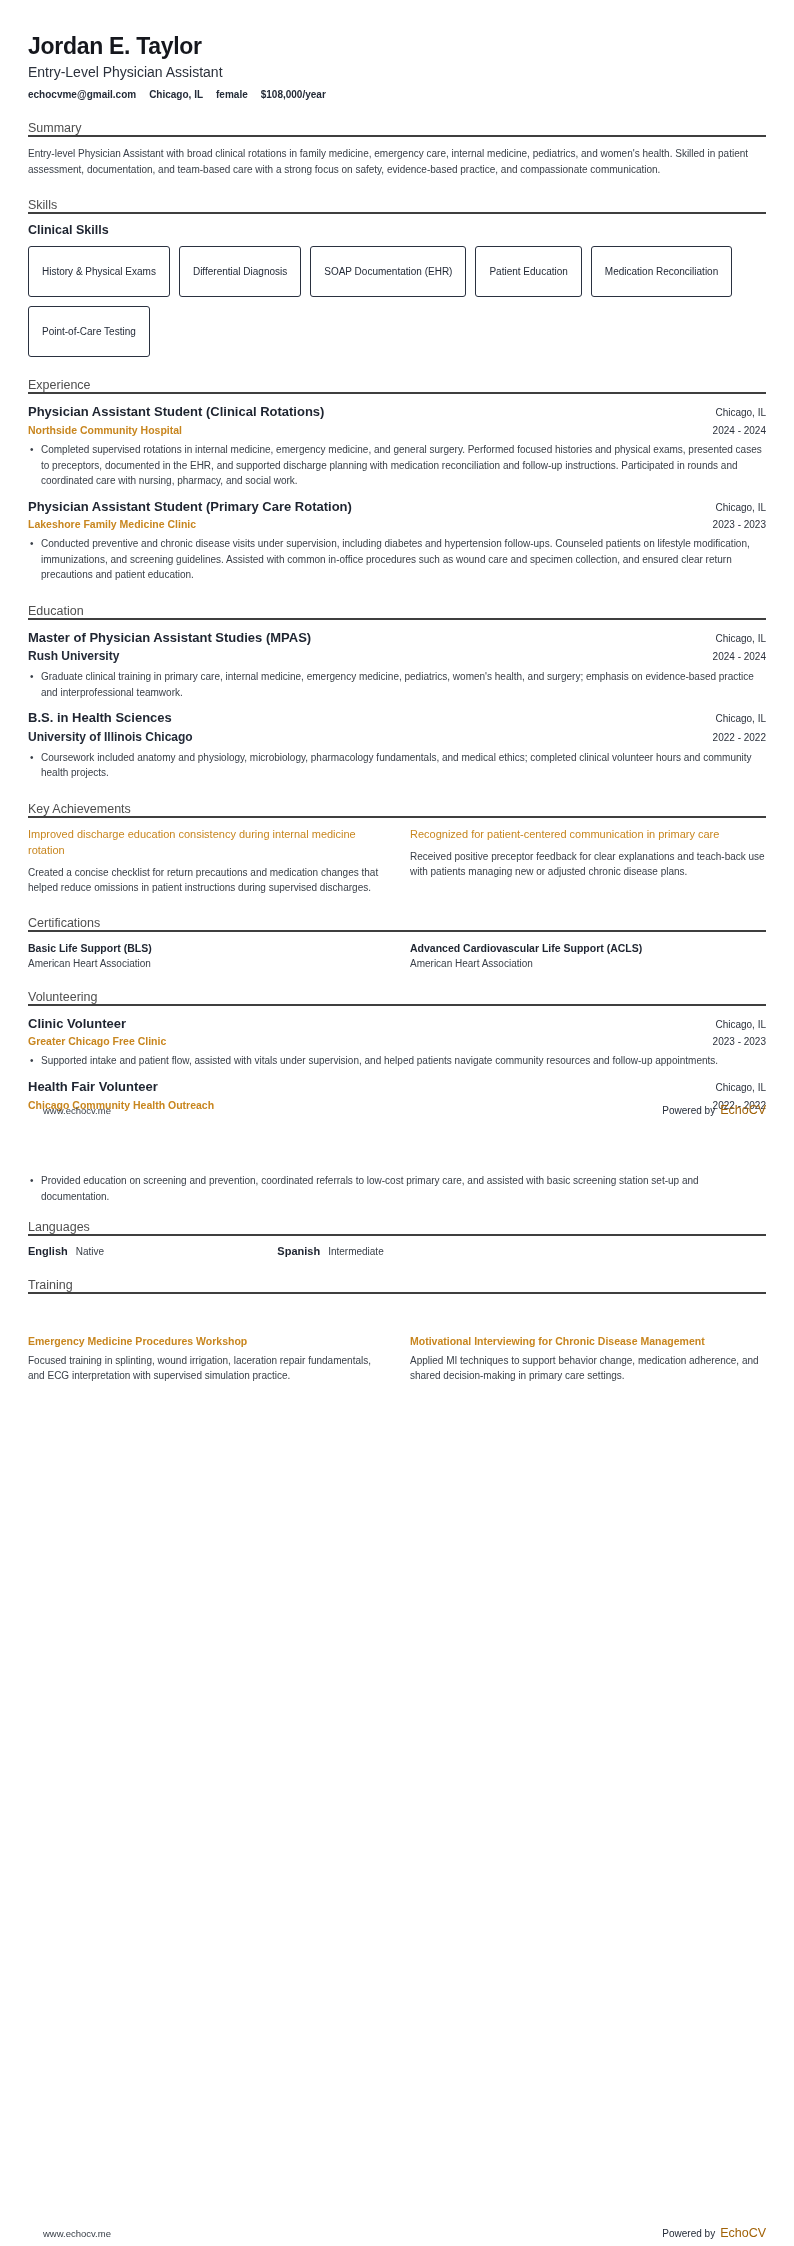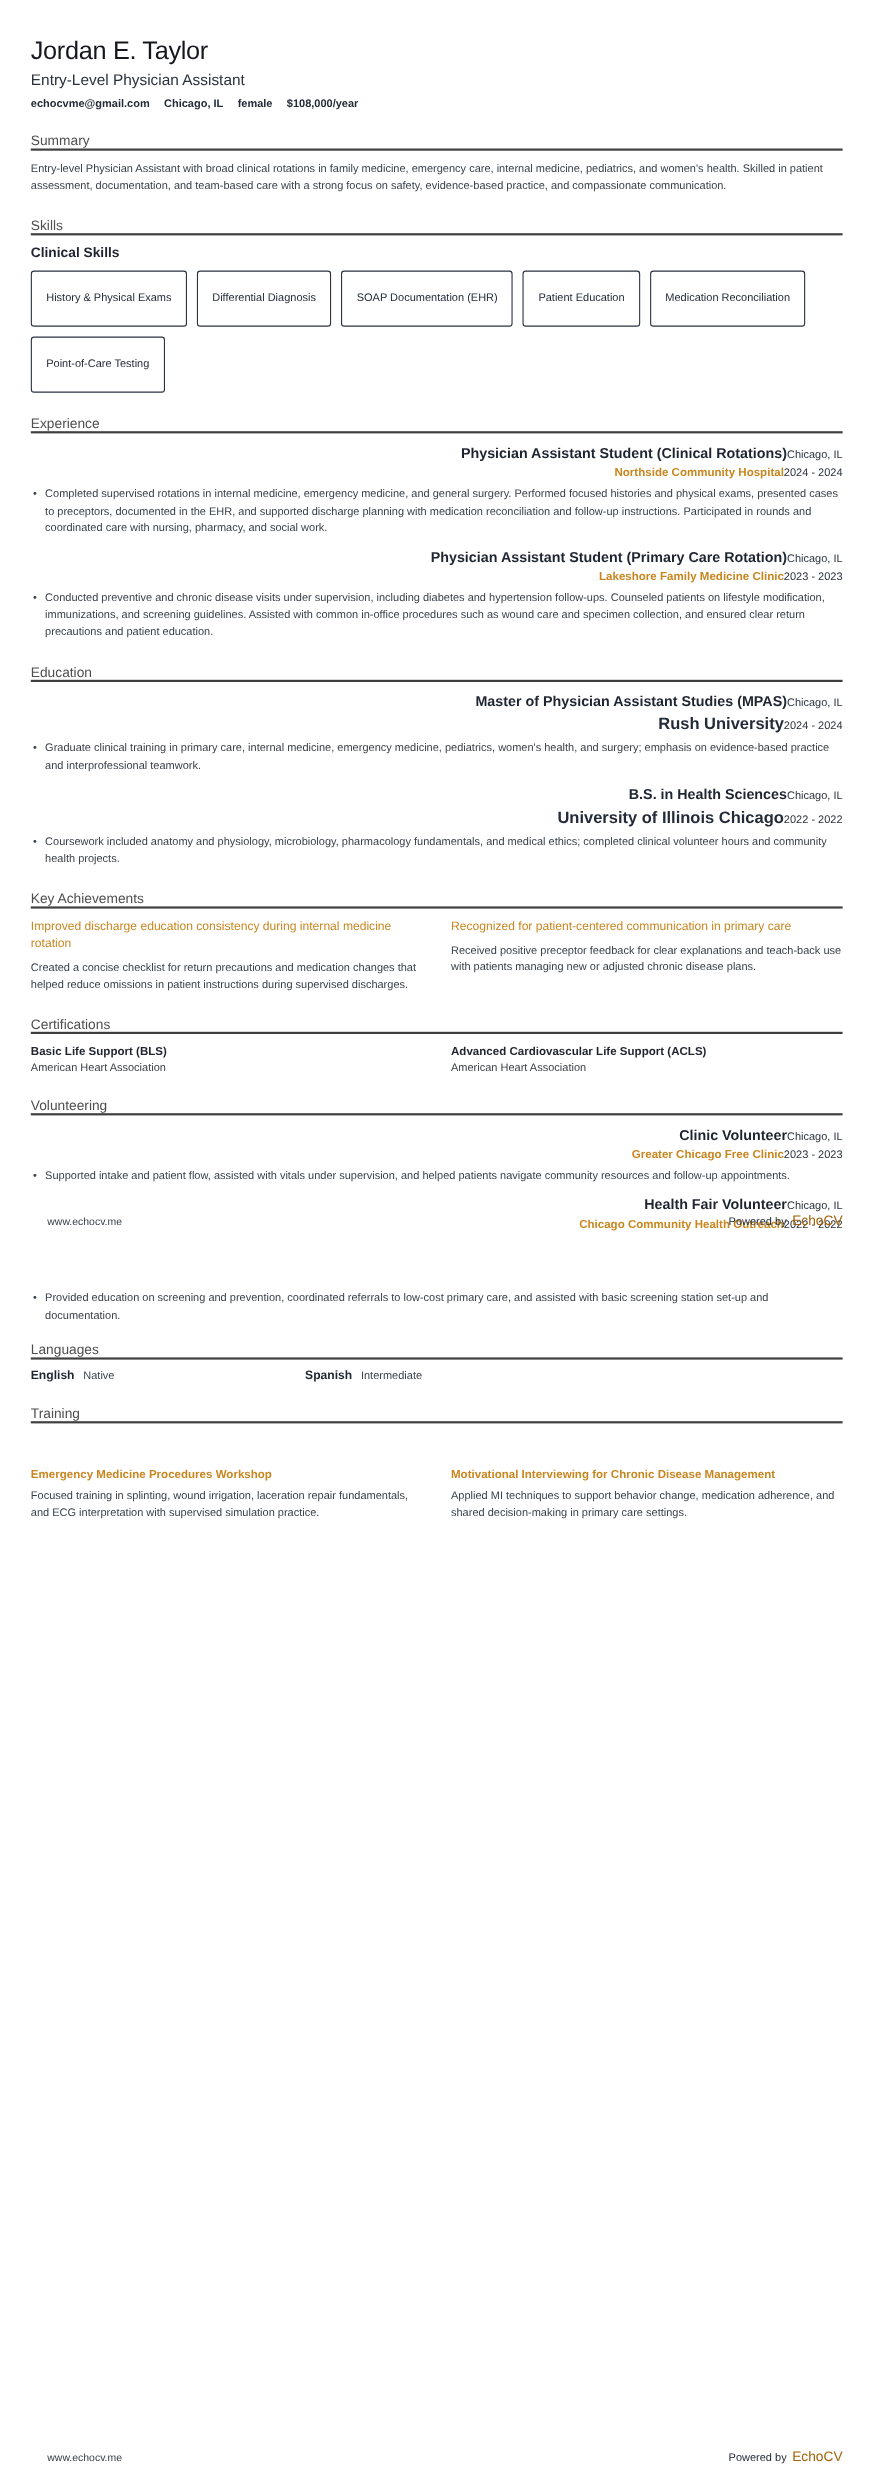--- a/index.html
+++ b/index.html
@@ -14,21 +14,21 @@
     position: relative;
     width: 794px;
     height: 1123px;
     background: #ffffff;
     padding: 33px 28px 0 28px;
     overflow: hidden;
   }
   
   .name {
     font-size: 23px;
-    font-weight: 400;
+    font-weight: 700;
     color: #15171d;
     letter-spacing: -0.3px;
     line-height: 1.15;
   }
   .role {
     font-size: 14px;
     font-weight: 400;
     color: #2b313c;
     margin-top: 5px;
   }
@@ -71,21 +71,21 @@
     font-size: 10px;
     color: #242b38;
     background: #ffffff;
     white-space: nowrap;
   }
   
   .entry { margin-top: 10px; }
   .entry:first-of-type { margin-top: 4px; }
   .erow {
     display: flex;
-    justify-content: flex-end;
+    justify-content: space-between;
     align-items: baseline;
   }
   .etitle {
     font-size: 13px;
     font-weight: 700;
     color: #1e2430;
     line-height: 1.3;
   }
   .eside {
     font-size: 10px;
@@ -93,21 +93,21 @@
     white-space: nowrap;
   }
   .ecompany {
     font-size: 10.5px;
     font-weight: 700;
     color: #c8861f;
     margin-top: 2px;
     line-height: 1.4;
   }
   .eschool {
-    font-size: 15px;
+    font-size: 12px;
     font-weight: 700;
     color: #242b38;
     margin-top: 2px;
     line-height: 1.4;
   }
   ul.bullets { list-style: none; margin-top: 4px; }
   ul.bullets li {
     position: relative;
     padding-left: 13px;
     font-size: 10px;

